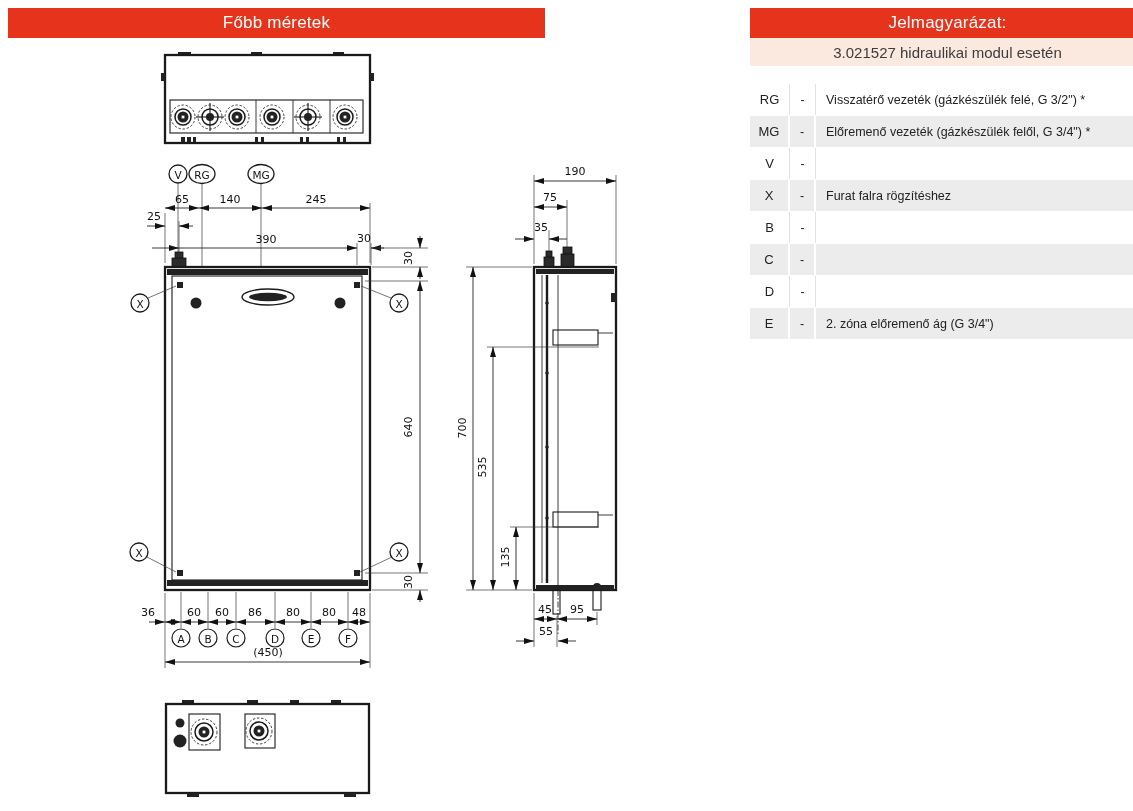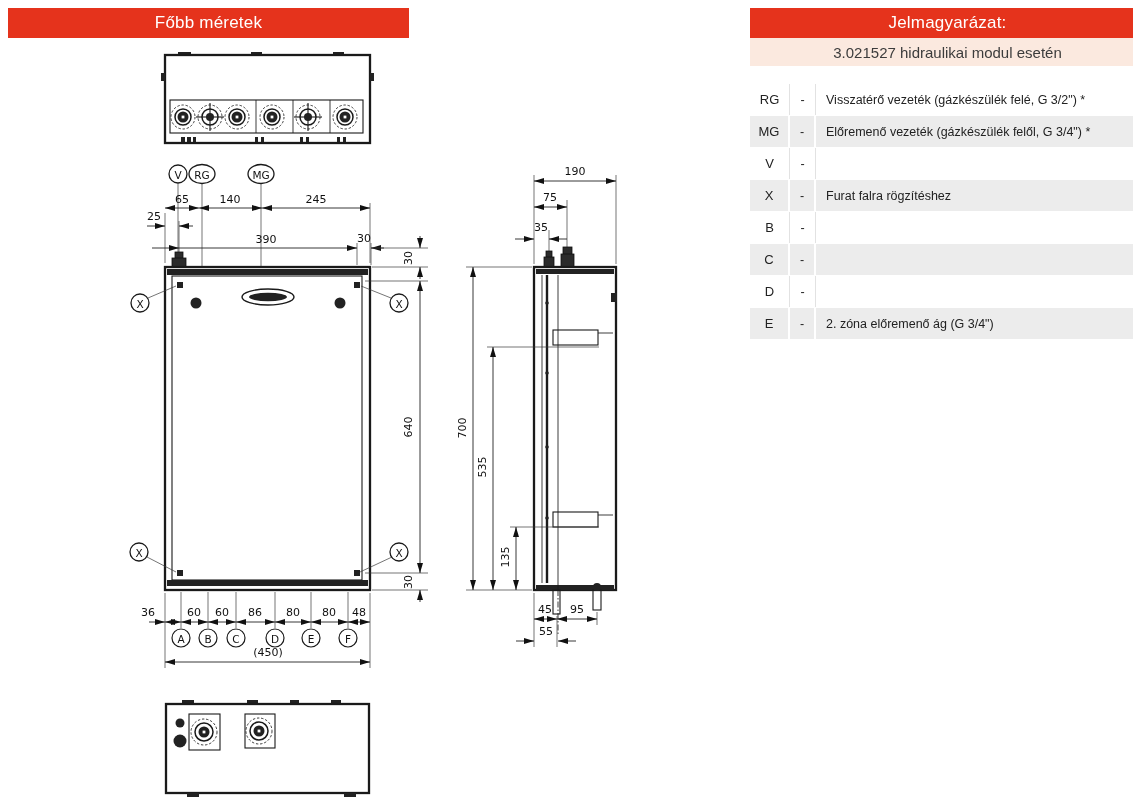--- a/index.html
+++ b/index.html
@@ -3,21 +3,21 @@
 <meta charset="utf-8">
 <style>
   html,body{margin:0;padding:0;background:#fff;}
   body{width:1133px;height:811px;position:relative;font-family:"Liberation Sans",sans-serif;overflow:hidden;}
 
   .panel-title{
     position:absolute;height:30px;background:#E5331C;color:#fff;
     display:flex;align-items:center;justify-content:center;
     font-size:17px;letter-spacing:.2px;
   }
-  #left-title{left:8px;top:8px;width:401px;}
+  #left-title{left:8px;top:8px;width:537px;}
   #legend{position:absolute;left:750px;top:8px;width:395px;}
   #legend .panel-title{position:relative;width:100%;left:0;top:0;}
   .legend-subtitle{
     height:28px;background:#FBE9DF;color:#3c3c3c;font-size:15px;
     display:flex;align-items:center;justify-content:center;margin-bottom:18px;
   }
   .legend-row{display:grid;grid-template-columns:40px 26px 1fr;height:31px;}
   .legend-row:nth-child(even){background:#ECECEC;}
   .legend-row .cell{display:flex;align-items:center;font-size:12.5px;color:#222;}
   .legend-row .key{justify-content:center;font-size:13px;}

